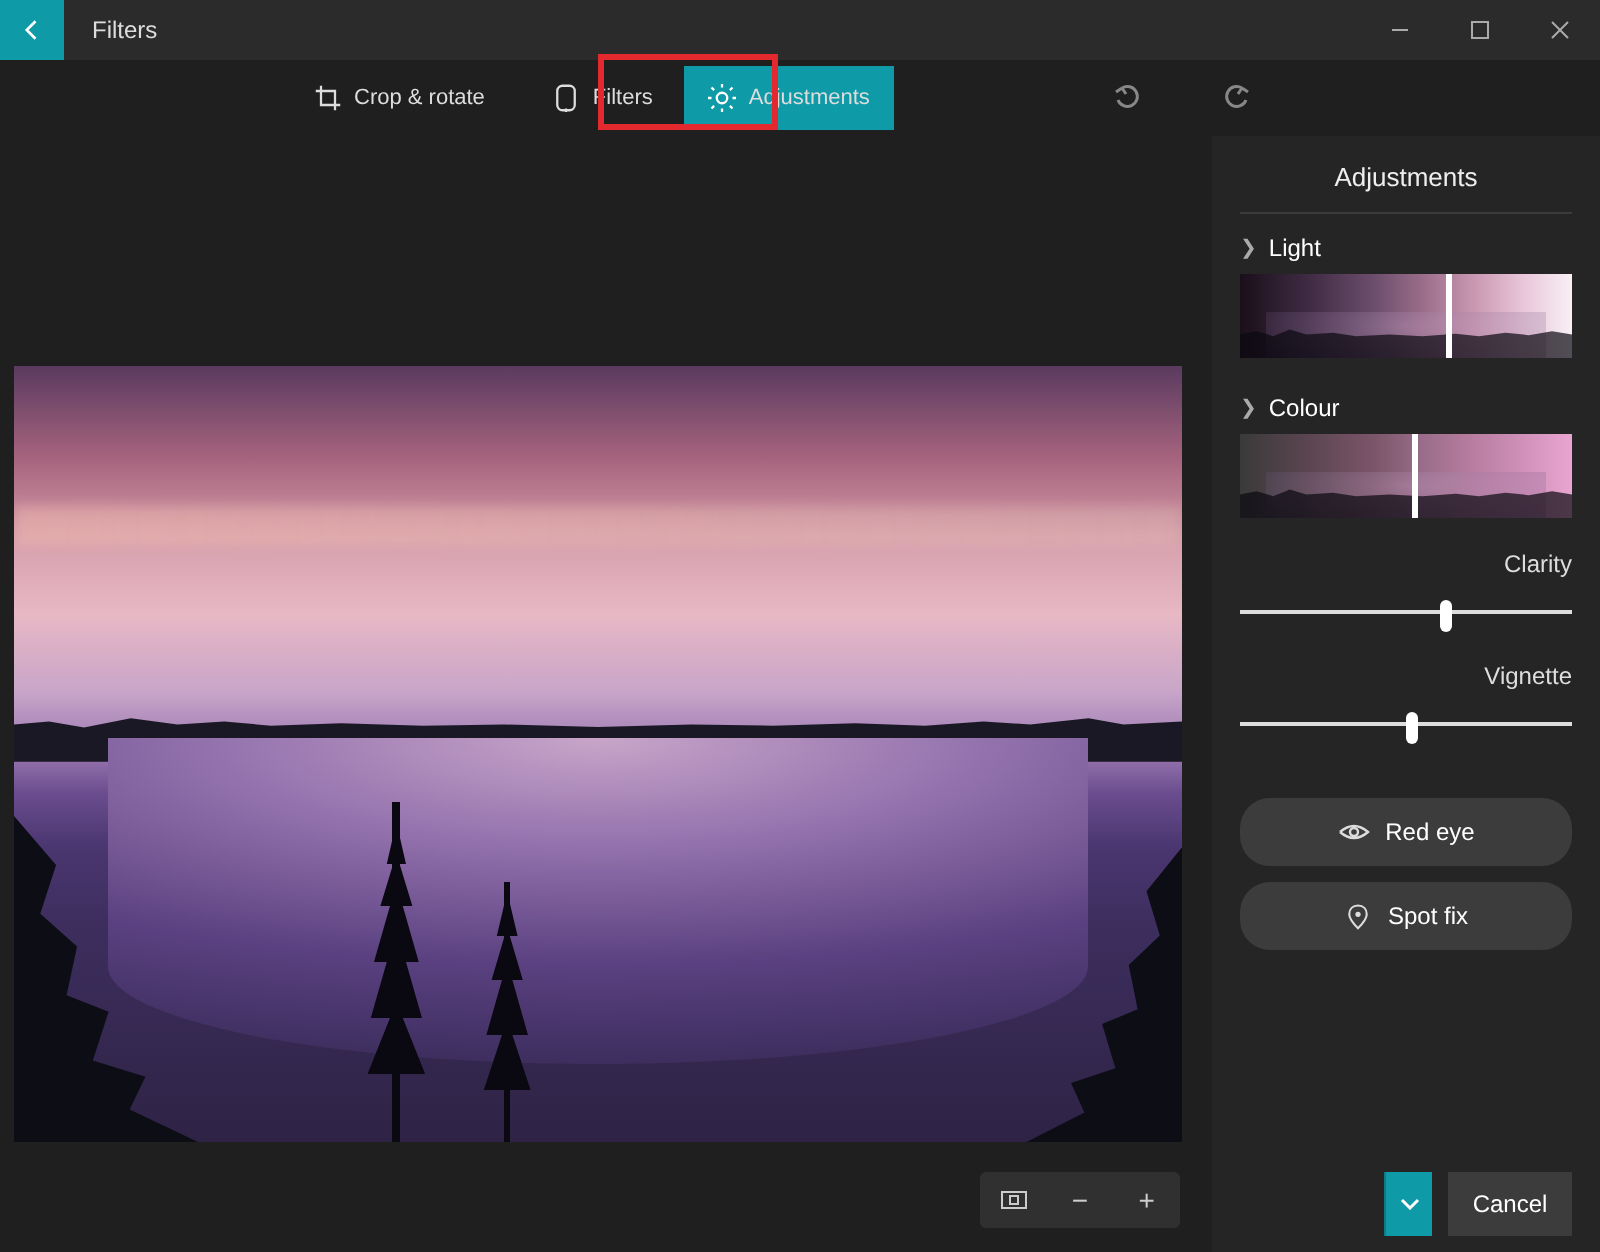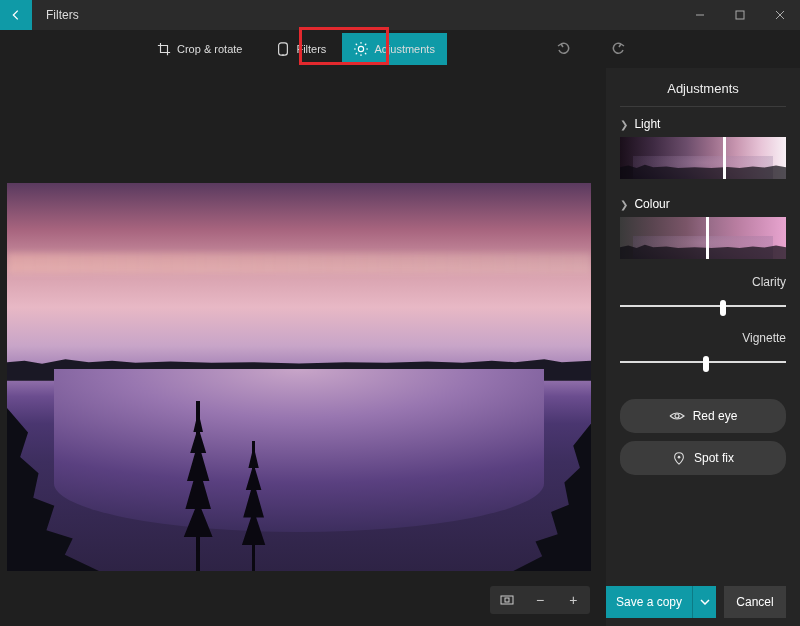--- a/index.html
+++ b/index.html
@@ -204,23 +204,20 @@
       <svg width="14" height="14" viewBox="0 0 16 16">
           <path d="M8 2 C5 2 3 4 3 7 C3 10 6 13 8 15 C10 13 13 10 13 7 C13 4 11 2 8 2" stroke="#ddd" stroke-width="1.2" fill="none"></path>
           <circle cx="8" cy="7" r="1.5" fill="#ddd"></circle>
         </svg>
       <span>Spot fix</span>
     </div>
   </div>
 </div>
 
 <div class="footer">
-  <div class="footer-btn save-btn">
-    <span>Save a copy</span>
-  </div>
   <div class="footer-btn save-drop">
     <svg width="10" height="6" viewBox="0 0 10 6">
         <path d="M1 1 L5 5 L9 1" stroke="#fff" stroke-width="1.5" fill="none"></path>
       </svg>
   </div>
   <div class="footer-btn cancel-btn">
     <span>Cancel</span>
   </div>
 </div>
 

